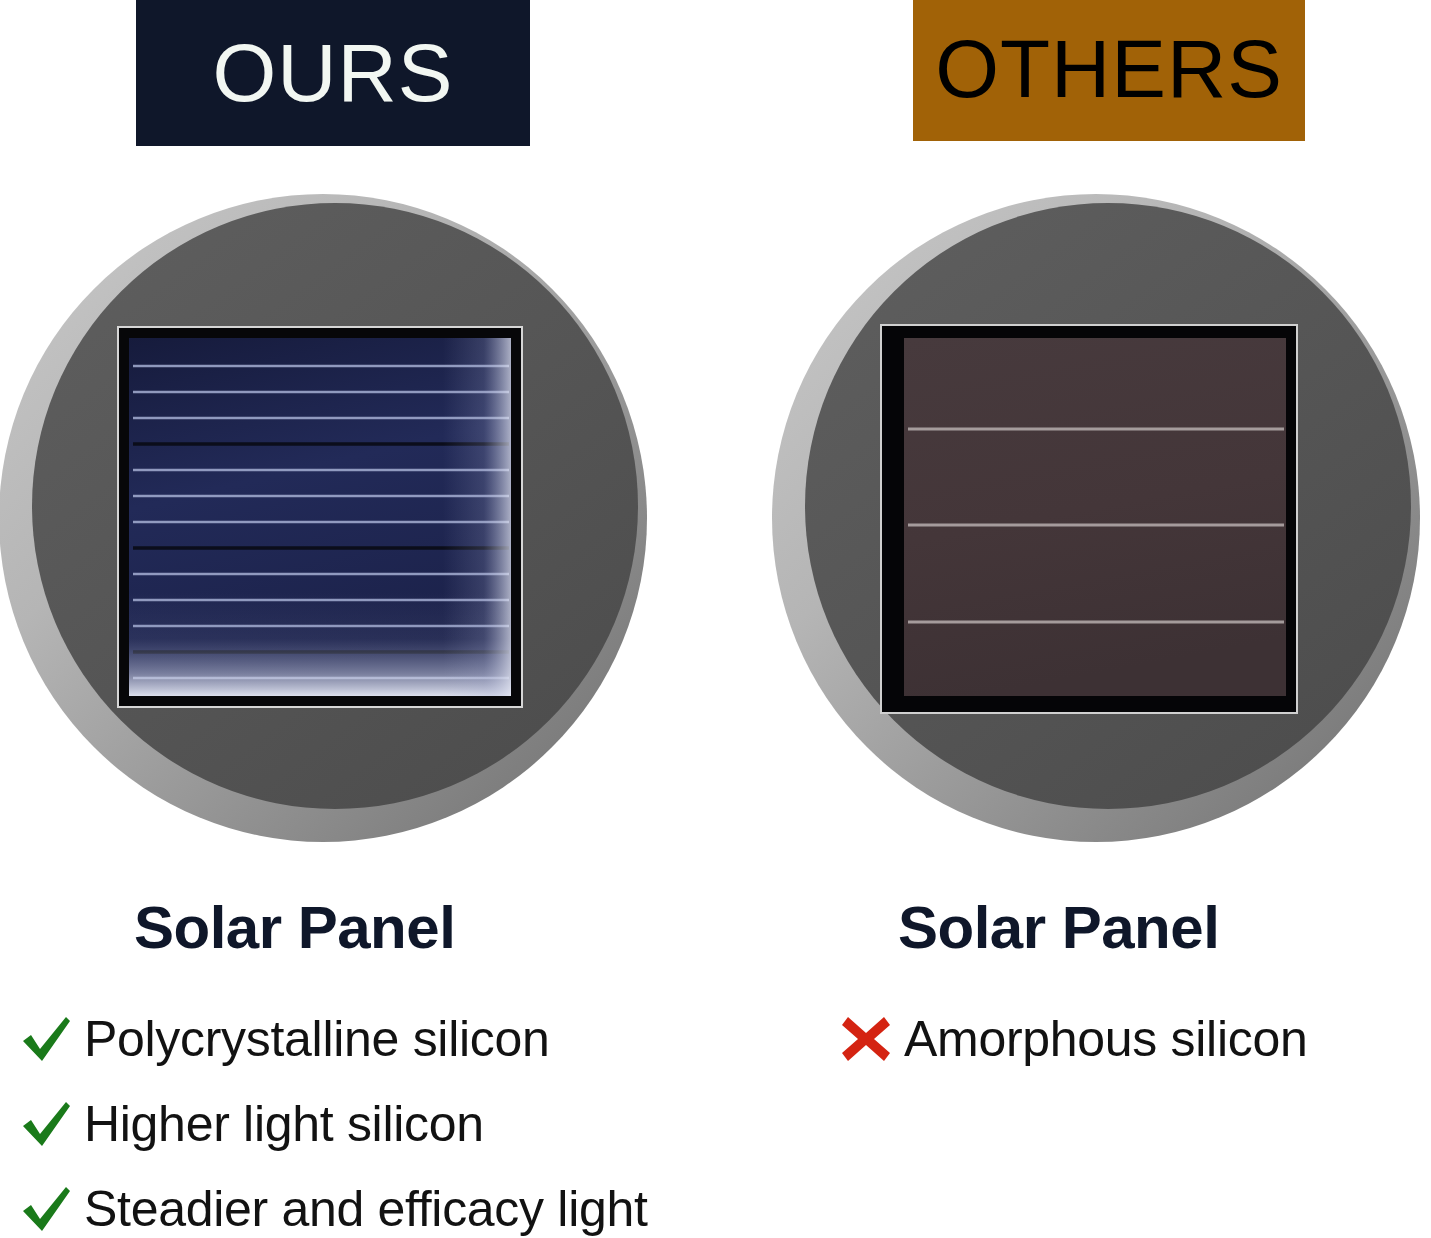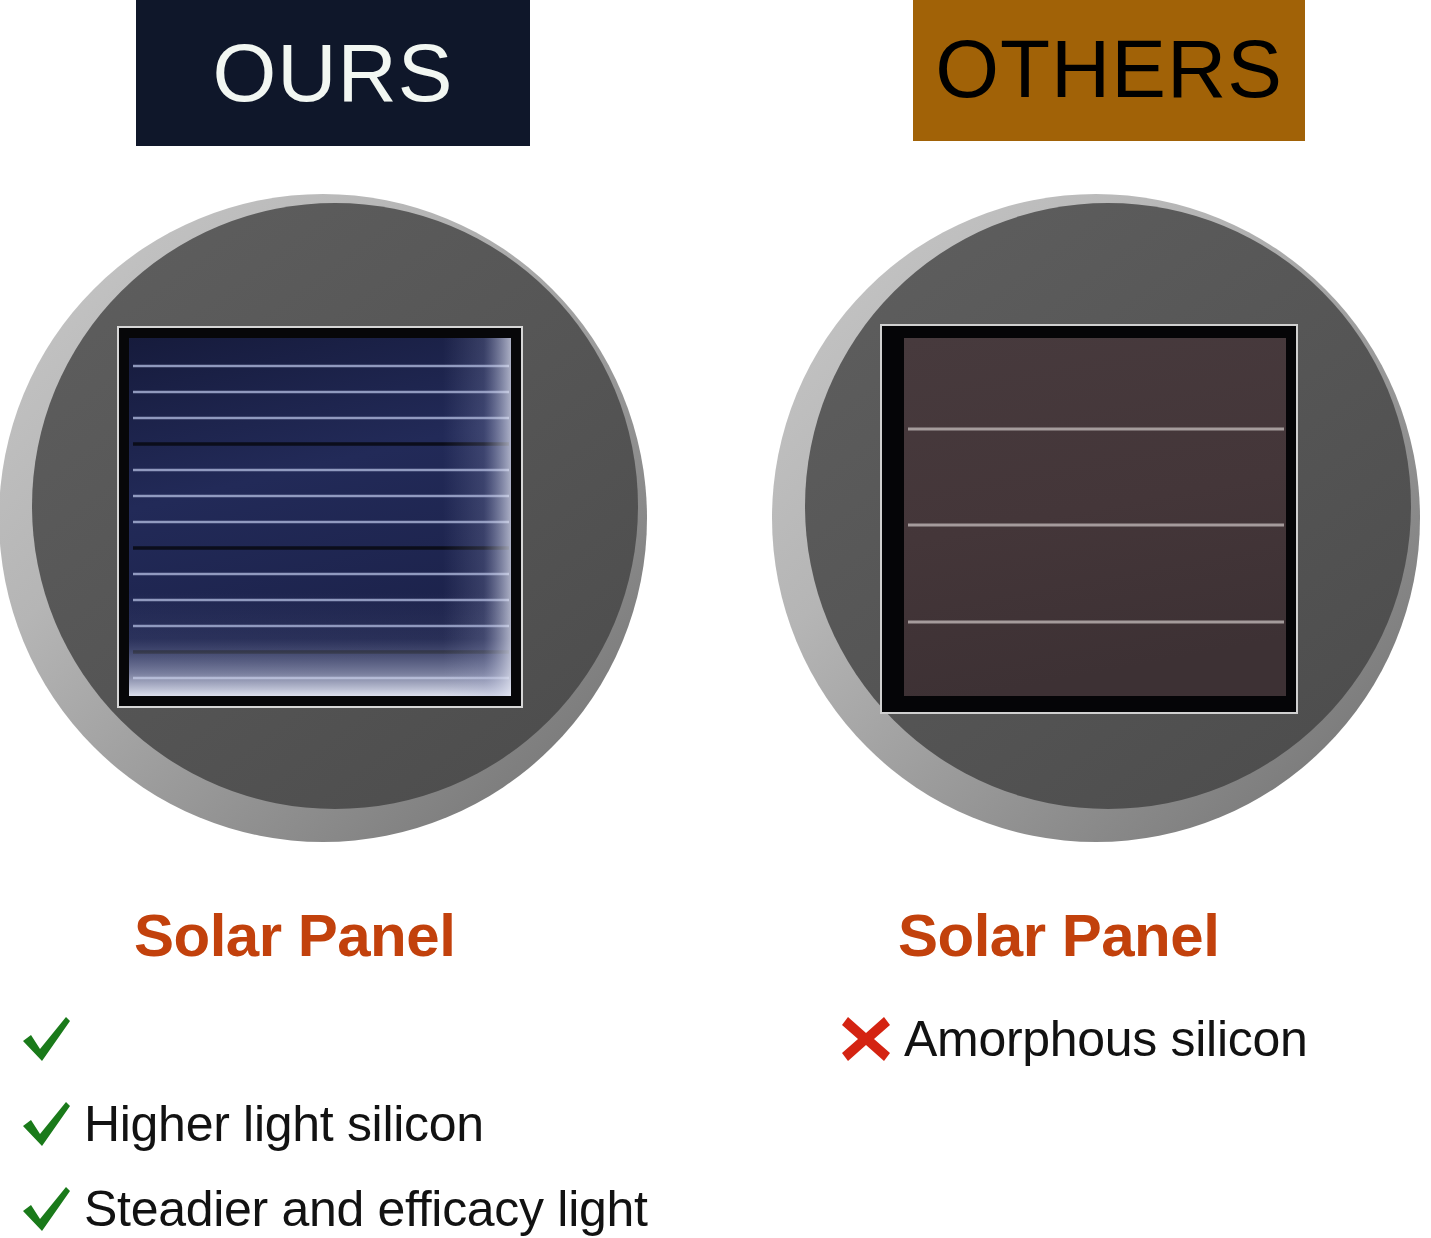--- a/index.html
+++ b/index.html
@@ -57,24 +57,23 @@
   #lamp-left  { left: -3px;  top: 192px; }
   #lamp-right { left: 770px; top: 192px; }
 
   .lamp svg { display: block; width: 100%; height: 100%; }
 
   
   .caption {
     position: absolute;
     font-size: 60px;
     font-weight: bold;
-    color: #c2410c;
+    color: #0f172a;
     letter-spacing: -0.5px;
     white-space: nowrap;
-    margin-top: 8px;
   }
   #caption-left  { left: 134px; top: 893px; }
   #caption-right { left: 898px; top: 893px; }
 
   
   .feature-list {
     position: absolute;
     margin: 0;
     padding: 0;
     list-style: none;
@@ -225,20 +224,21 @@
 </div>
 
 <div class="caption" id="caption-left">Solar Panel</div>
 <div class="caption" id="caption-right">Solar Panel</div>
 
 <ul class="feature-list" id="features-left">
   <li class="feature-item">
     <svg class="mark" viewBox="0 0 56 56">
       <path d="M5 30 L13 24 L22 38 L48 6 L52 10 L24 50 Z" fill="#1a7a1a"></path>
     </svg>
+    <span class="feature-text">Polycrystalline silicon</span>
   </li>
   <li class="feature-item">
     <svg class="mark" viewBox="0 0 56 56">
       <path d="M5 30 L13 24 L22 38 L48 6 L52 10 L24 50 Z" fill="#1a7a1a"></path>
     </svg>
     <span class="feature-text">Higher light silicon</span>
   </li>
   <li class="feature-item">
     <svg class="mark" viewBox="0 0 56 56">
       <path d="M5 30 L13 24 L22 38 L48 6 L52 10 L24 50 Z" fill="#1a7a1a"></path>

